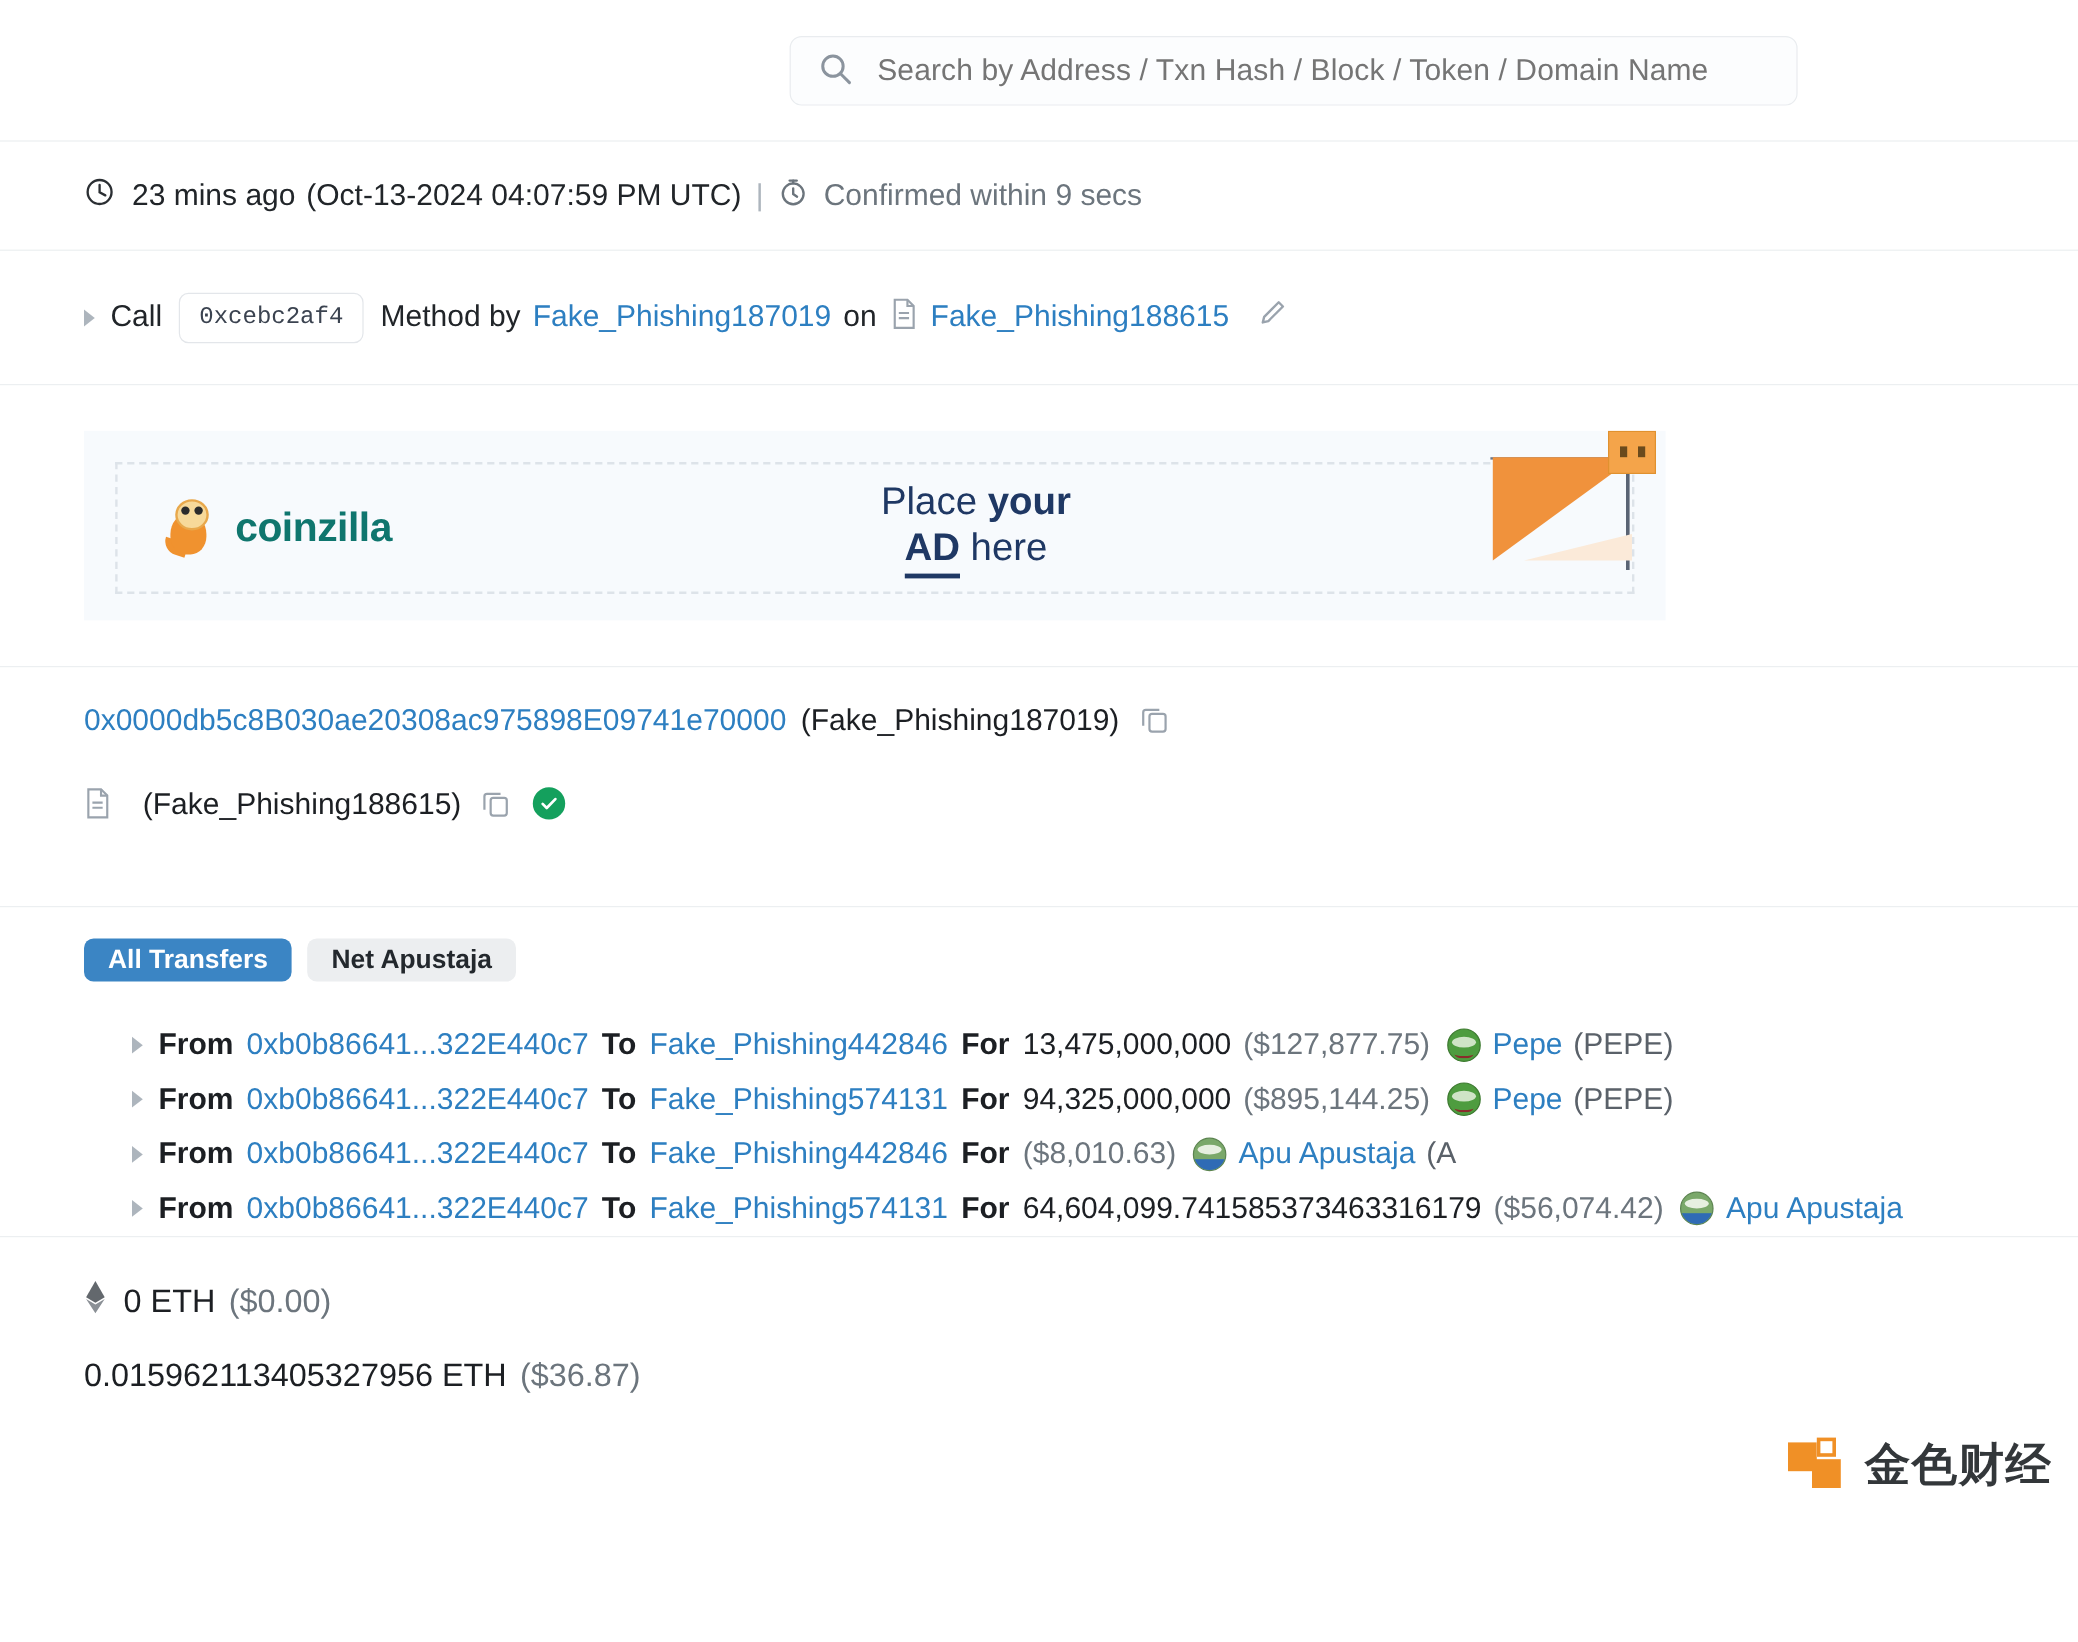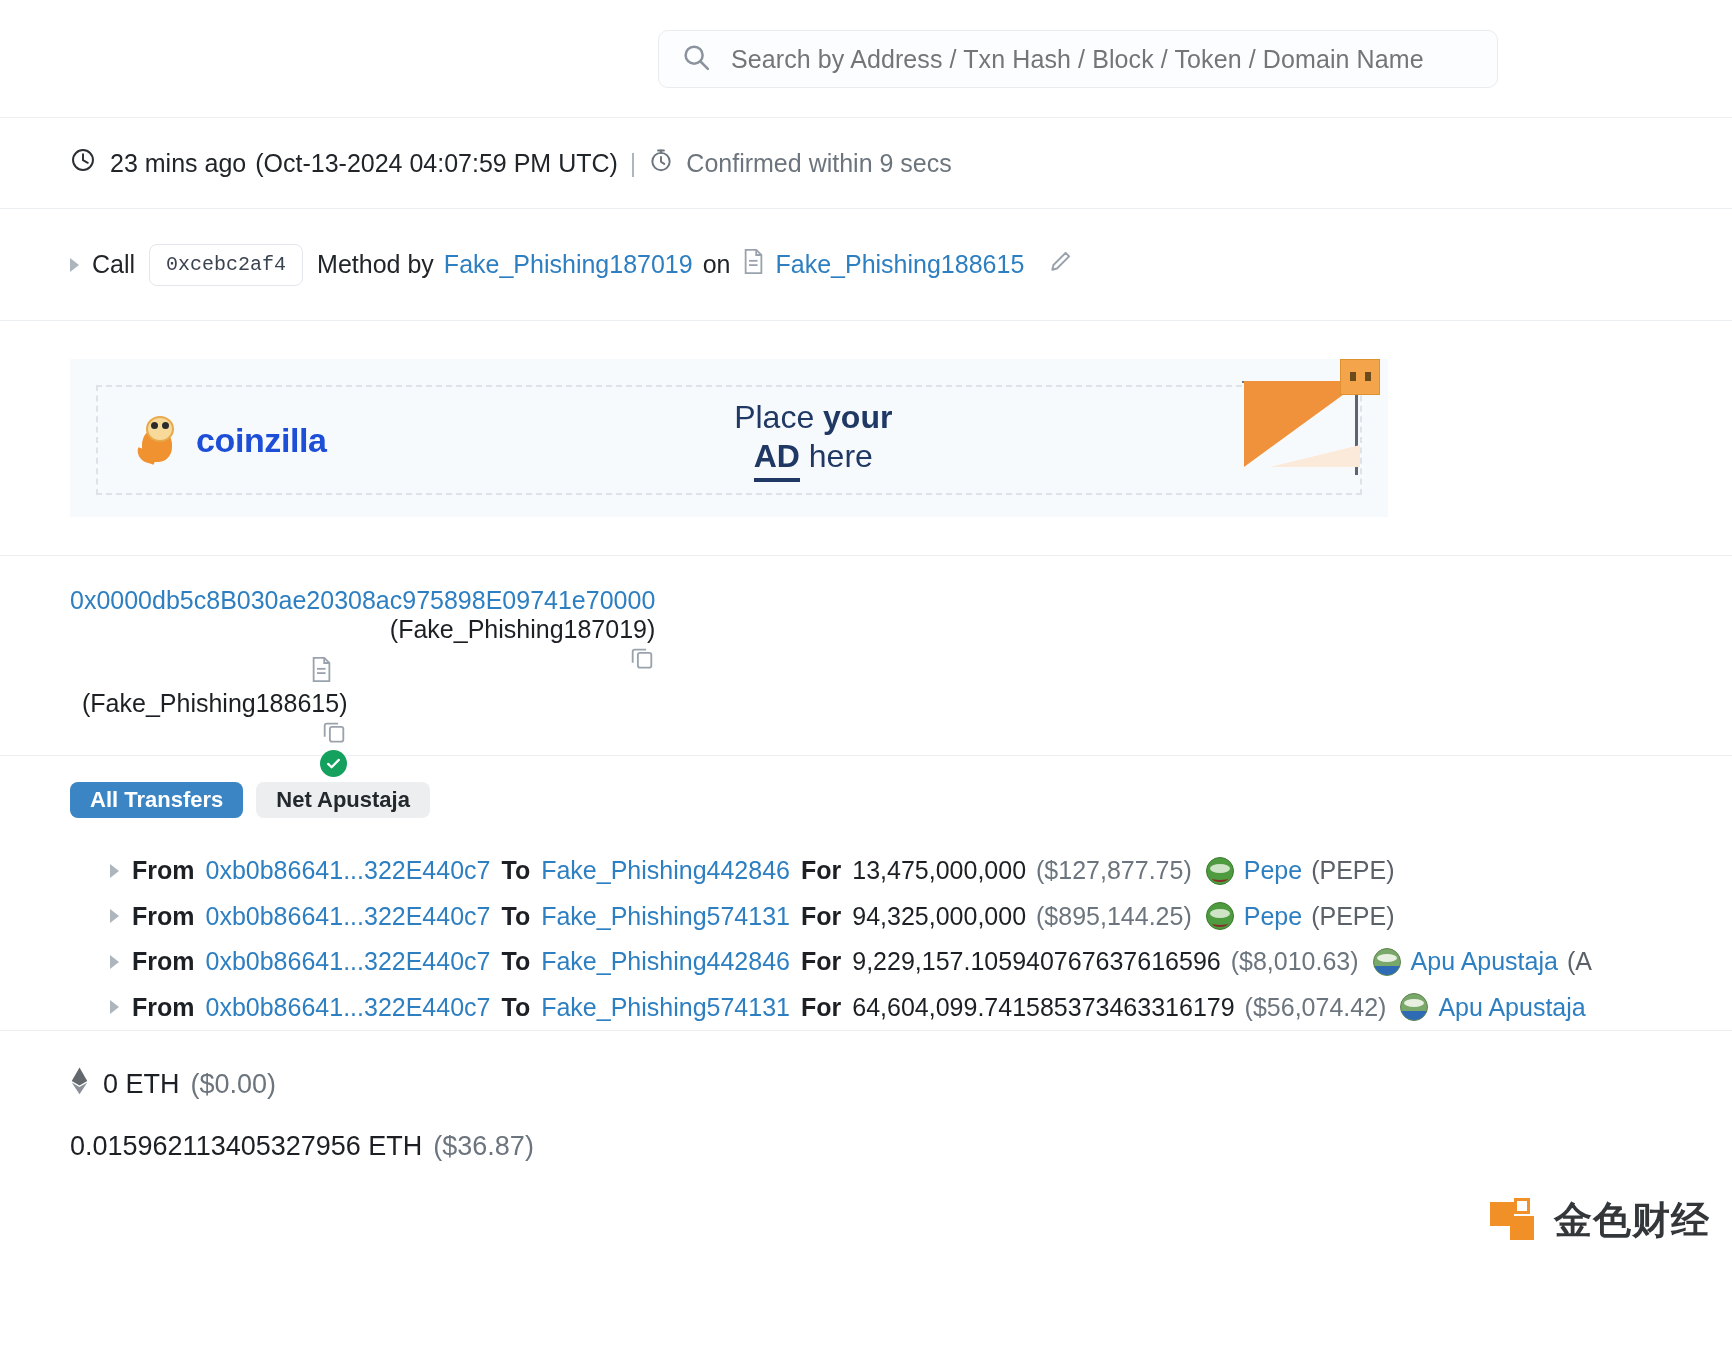--- a/index.html
+++ b/index.html
@@ -152,21 +152,21 @@
   .zilla-tail {
     position: absolute; left: 0px; top: 38px;
     width: 20px; height: 12px;
     background: #f0922f;
     border-radius: 0 0 0 14px;
     transform: rotate(18deg);
   }
   .ad-brand {
     font-size: 34px;
     font-weight: 700;
-    color: #1d4ed8;
+    color: #0f766e;
     letter-spacing: -0.4px;
   }
   .ad-center {
     flex: 1;
     text-align: center;
     line-height: 1.22;
     margin-left: -60px;
   }
   .ad-l1, .ad-l2 { font-size: 32px; color: #1f3864; }
   .ad-l1 .thin, .ad-l2 .thin { font-weight: 400; }
@@ -209,26 +209,25 @@
     border-top: 22px solid transparent;
   }
   .ad-line-top {
     position: absolute; right: 26px; top: 22px;
     width: 116px; height: 2px; background: #6d7686;
   }
 
   
   .addr-row {
     display: flex;
-    align-items: flex-end;
+    align-items: flex-start;
     font-size: 25px;
     padding-left: 70px;
     height: 70px;
     white-space: nowrap;
-    flex-direction: column;
   }
   .addr-row .lnk { font-size: 25px; }
   .addr-paren { color: #1c1f23; margin-left: 12px; }
   .copy-ico { margin-left: 16px; cursor: pointer; }
   .doc-ico { margin-right: 14px; flex: 0 0 auto; }
   .check-badge {
     width: 27px; height: 27px;
     border-radius: 50%;
     background: #14a05d;
     display: inline-flex;
@@ -508,21 +507,20 @@
     <span class="tok-sym">(PEPE)</span>
   </div>
 
   <div class="xfer">
     <span class="caret"></span>
     <span class="lbl">From</span>
     <a class="lnk">0xb0b86641...322E440c7</a>
     <span class="lbl2">To</span>
     <a class="lnk">Fake_Phishing442846</a>
     <span class="lbl2">For</span>
-    <span class="amt">9,229,157.105940767637616596</span>
     <span class="usd">($8,010.63)</span>
     <span class="tok-ico tok-apu"></span>
     <a class="tok-name">Apu Apustaja</a>
     <span class="tok-sym">(A</span>
   </div>
 
   <div class="xfer">
     <span class="caret"></span>
     <span class="lbl">From</span>
     <a class="lnk">0xb0b86641...322E440c7</a>

